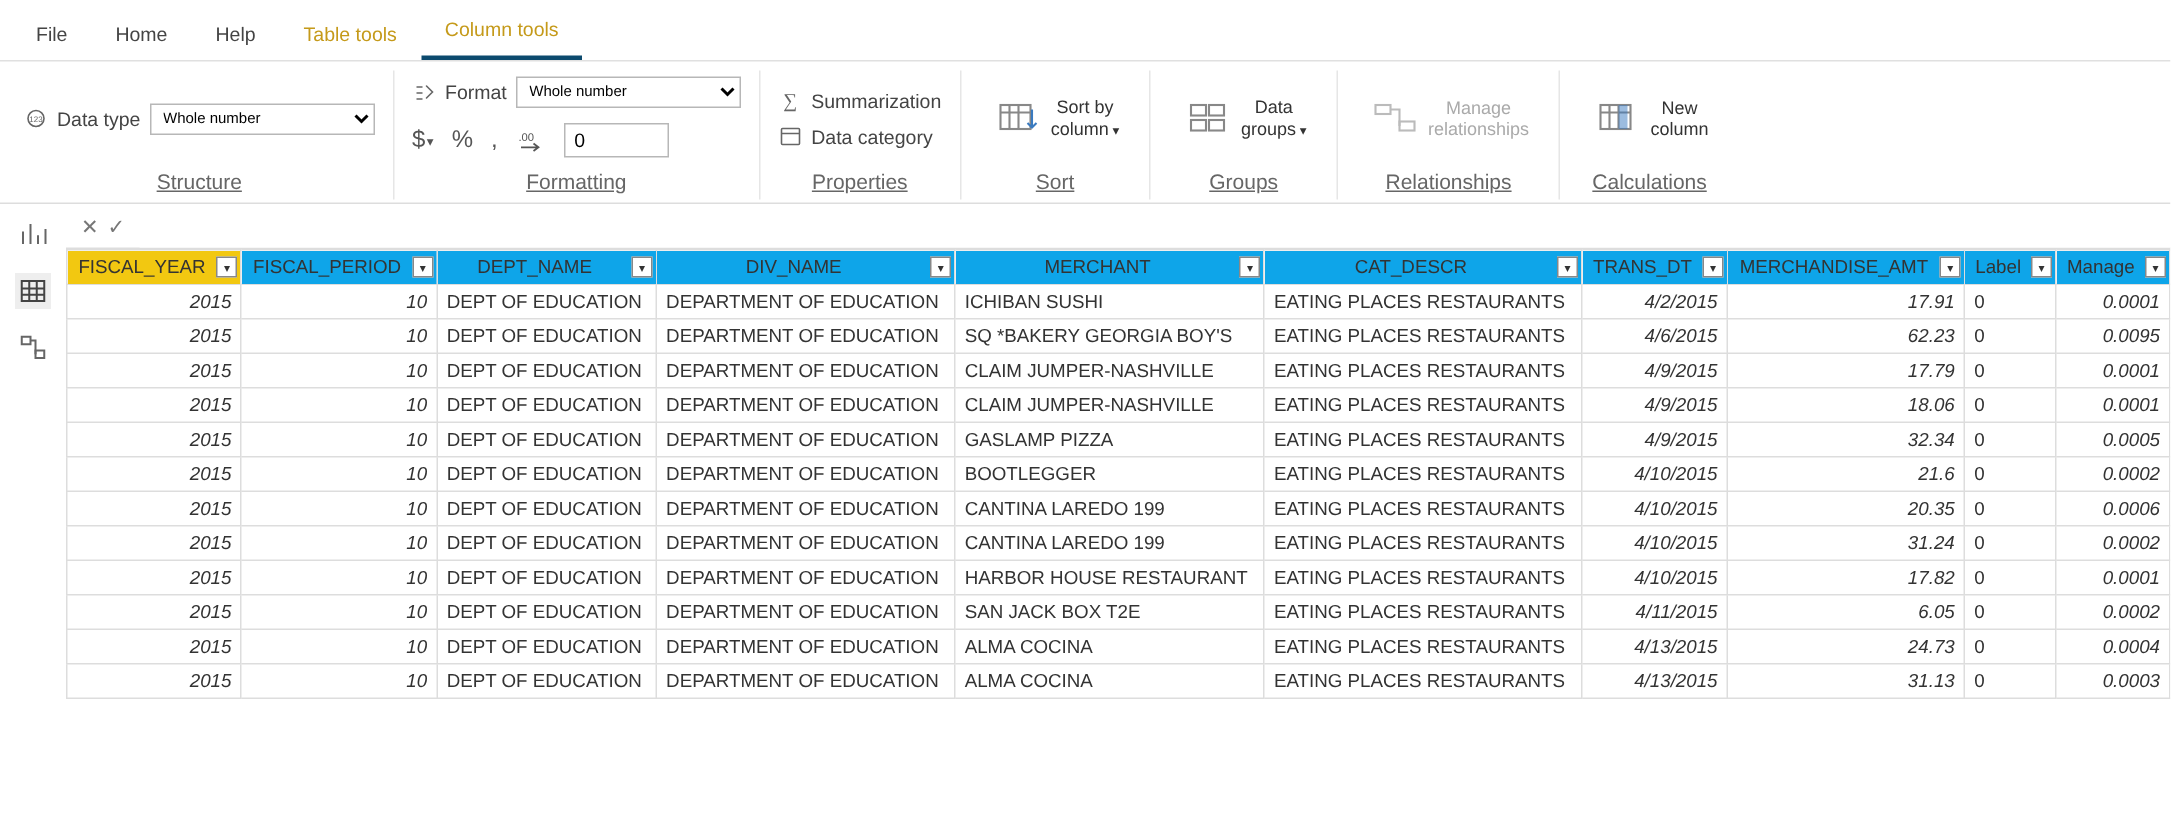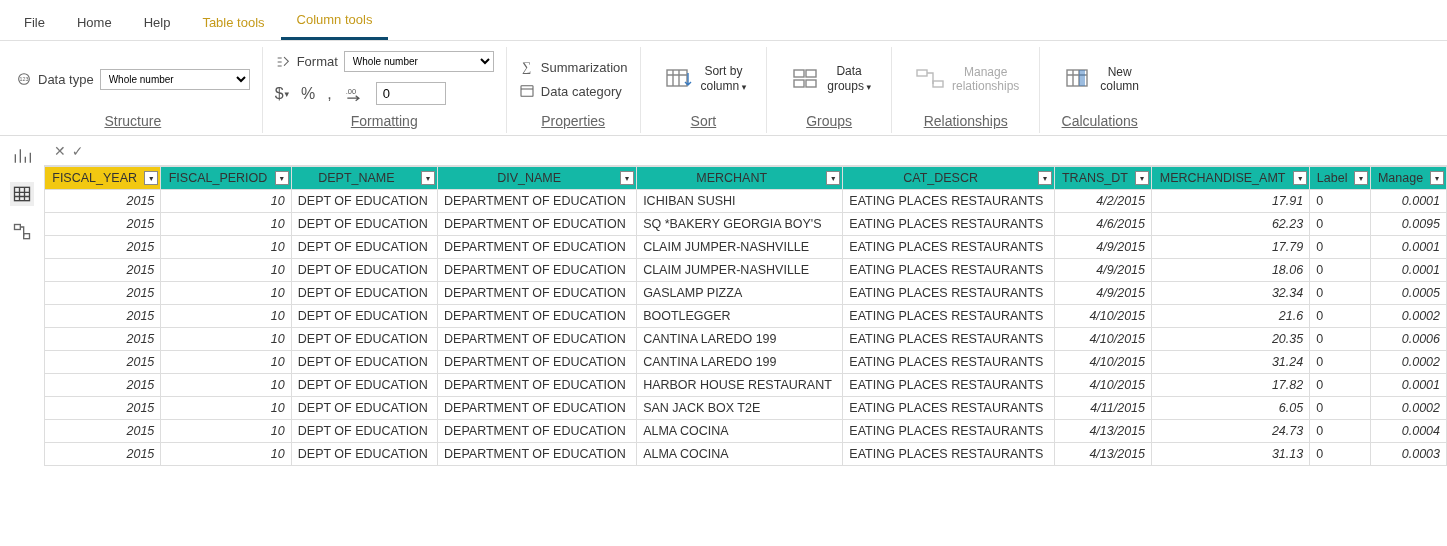--- a/index.html
+++ b/index.html
@@ -23,21 +23,21 @@
   .big-btn { display:flex; flex-direction:row; align-items:center; gap:4px; padding:0 8px; cursor:pointer; height:100%; justify-content:center;}
   .big-btn.disabled { color:#aaa; }
   .big-btn .icon-box { width:36px; height:28px; display:flex; align-items:center; justify-content:center; font-size:20px; }
   .big-btn .cap { font-size:12px; text-align:center; line-height:1.2em; }
   .formula-row {display:flex;align-items:center;border-bottom:1px solid #ddd;height:30px;}
   .view-tab {width:24px;height:24px;display:flex;align-items:center;justify-content:center;color:#666;cursor:pointer;}
   .view-tab.active {background:#eee;}
   .grid-area{flex:1;overflow:auto;}
   table.data{border-collapse:collapse;width:100%;}
   table.data th, table.data td {border:1px solid #ddd;padding:4px 6px;white-space:nowrap;font-size:12.5px;}
-  table.data th {background:#14b8a6;font-weight:400;position:relative;padding-right:22px;text-align:center;}
+  table.data th {background:#0ea5e9;font-weight:400;position:relative;padding-right:22px;text-align:center;}
   table.data th.sel {background:#f2c811;}
   .hdr-drop {position:absolute;right:2px;top:50%;transform:translateY(-50%);width:14px;height:14px;border:1px solid #888;display:flex;align-items:center;justify-content:center;font-size:8px;background:#fff;cursor:pointer;}
   td.num{text-align:right;font-style:italic;}
   td.txt{text-align:left;}
   td.lbl{text-align:left;}
   .x-check {display:flex;align-items:center;gap:6px;padding:0 10px;}
   .xc-btn{cursor:pointer;color:#777;font-size:14px;}
   .formula-inp{flex:1;border:none;outline:none;height:100%;padding:0 6px;font-size:13px;}
   .wrapper {display:flex;}
   .left-rail {display:flex;flex-direction:column;align-items:center;padding-top:8px;width:44px;gap:14px;}

